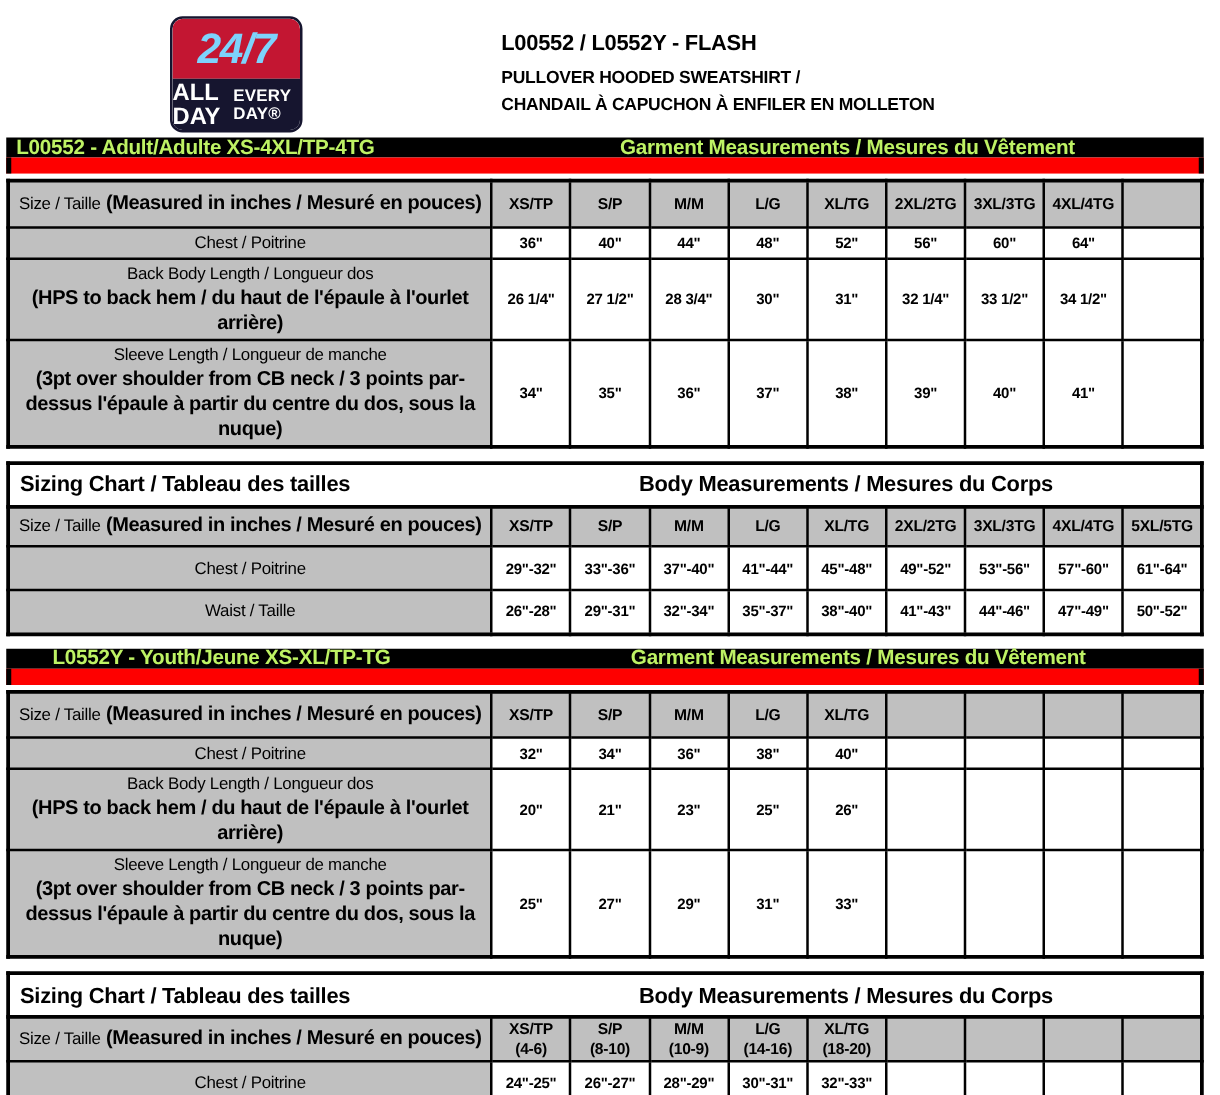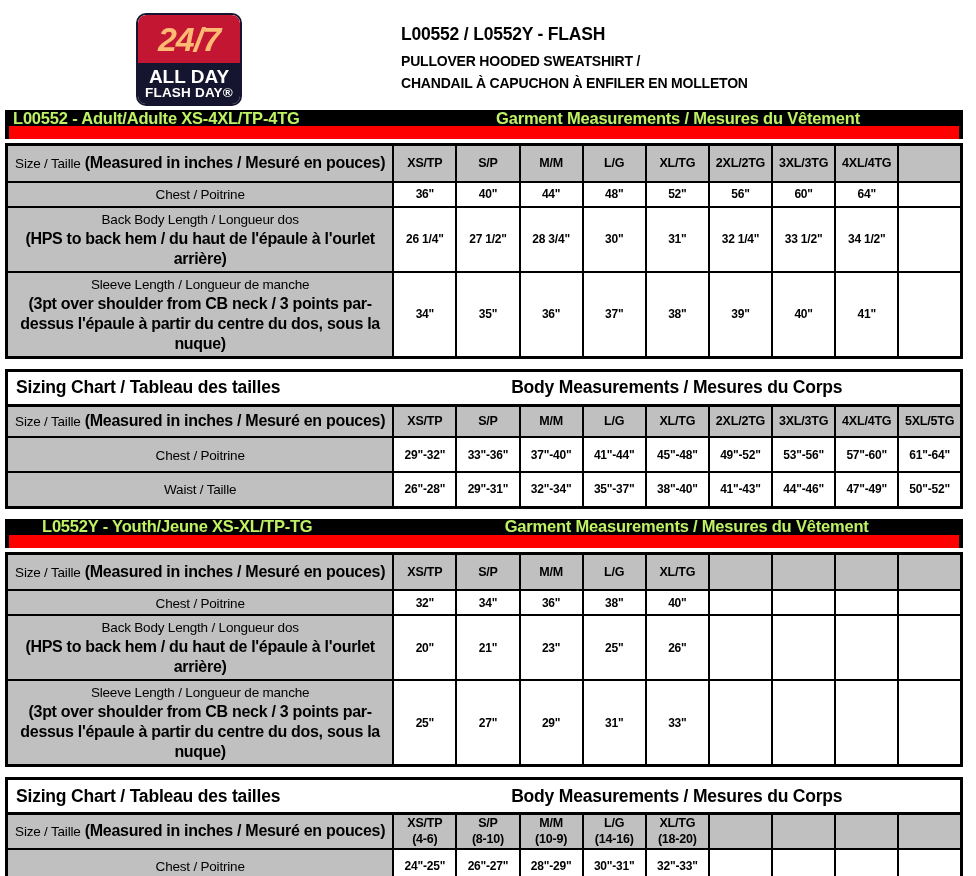--- a/index.html
+++ b/index.html
@@ -17,26 +17,26 @@
   .logo {
     position: absolute; left: 136px; top: 13px;
     width: 106px; height: 93px;
     border-radius: 10px; overflow: hidden;
     border: 2px solid #16152f;
     display: flex; flex-direction: column;
   }
   .logo-top {
     flex: 0 0 54%;
     display: flex; align-items: center; justify-content: center;
-    color: #fdba74; font-weight: bold; font-style: italic;
+    color: #7dd3fc; font-weight: bold; font-style: italic;
     font-size: 34px; letter-spacing: -1px;
     border-radius: 8px 8px 0 0;
   }
   .logo-bottom {
-    flex: 1; display: flex; flex-direction: column;
+    flex: 1; display: flex; flex-direction: row;
     align-items: center; justify-content: center;
     color: #fff; font-weight: bold; line-height: 1.0;
   }
   .logo-line1 { font-size: 19px; letter-spacing: 0; }
   .logo-line2 { font-size: 13.5px; letter-spacing: 0.2px; }
   .title-block { position: absolute; left: 401px; top: 24px; }
   .title-main { font-size: 17.5px; font-weight: bold; margin-bottom: 8px; }
   .title-sub  { font-size: 14px;   font-weight: bold; margin-bottom: 6px; }
 
   
@@ -87,21 +87,21 @@
 </head>
 <body>
 
 <div class="page">
 
   <div class="doc-header">
     <div class="logo">
       <div class="logo-top" style="background: rgb(195, 22, 50);">24/7</div>
       <div class="logo-bottom" style="background: rgb(22, 21, 47);">
         <span class="logo-line1">ALL DAY</span>
-        <span class="logo-line2">FLASH DAY®</span>
+        <span class="logo-line2">EVERY DAY®</span>
       </div>
     </div>
     <div class="title-block">
       <div class="title-main">L00552 / L0552Y - FLASH</div>
       <div class="title-sub">PULLOVER HOODED SWEATSHIRT /</div>
       <div class="title-sub">CHANDAIL À CAPUCHON À ENFILER EN MOLLETON</div>
     </div>
   </div>
 
   <div class="content">

